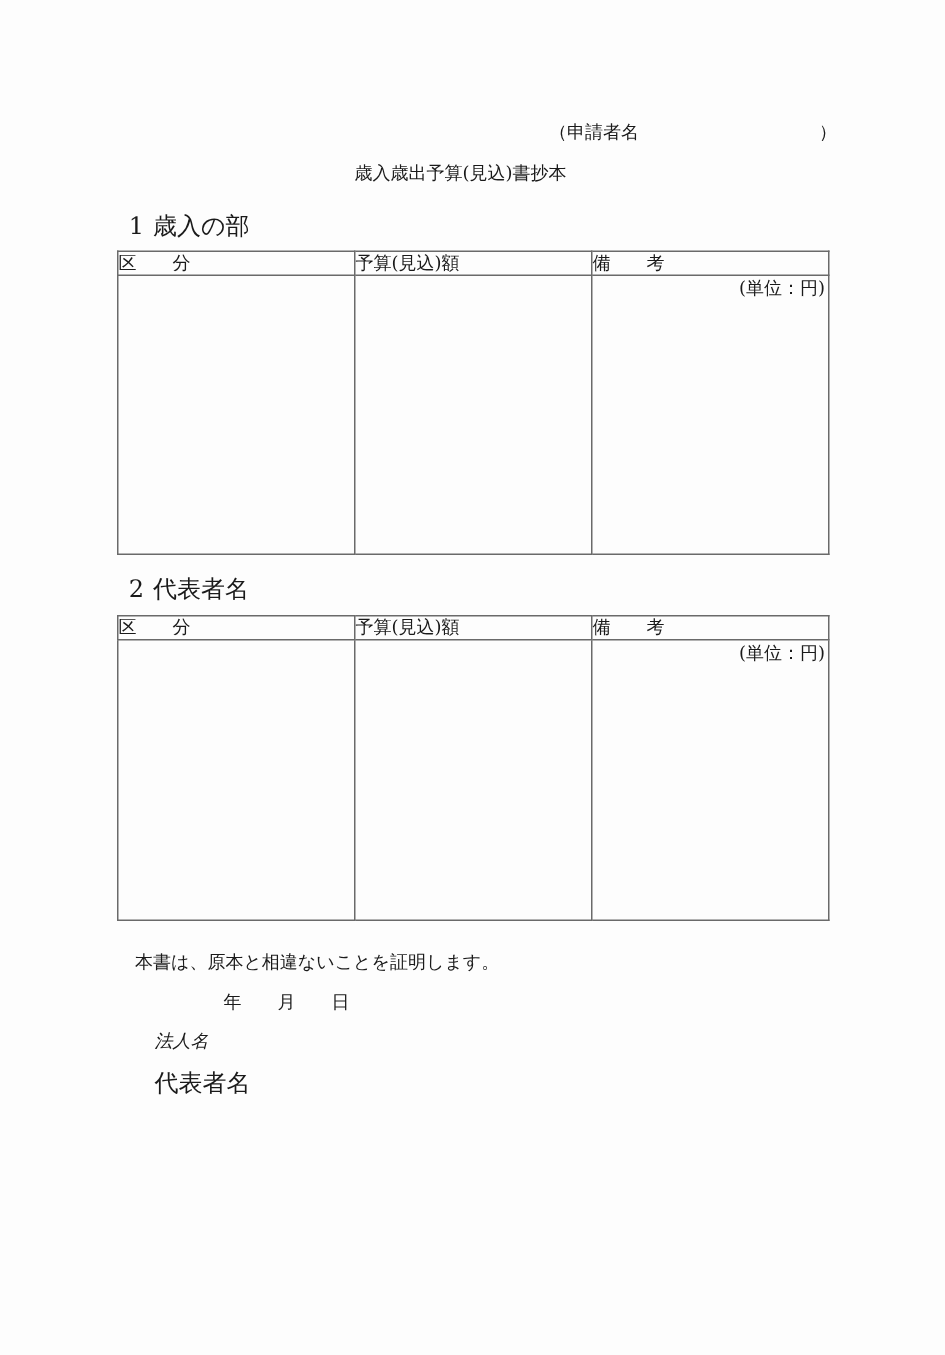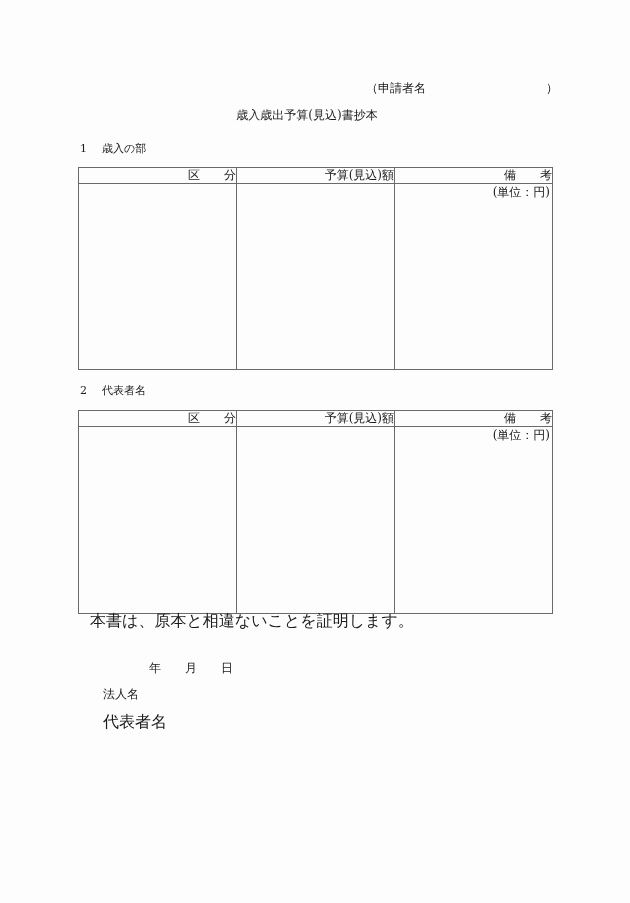--- a/index.html
+++ b/index.html
@@ -8,41 +8,41 @@
       background: #fdfdfd;
       font-family: "DejaVu Serif", "Liberation Serif", serif;
       color: #1a1a1a;
       position: relative;
       overflow: hidden;
     }
     .abs { position: absolute; white-space: nowrap; }
     .applicant { left: 366px; top: 80px; font-size: 12px; font-family: Liberation Mono, monospace; }
     .applicant .close { position: absolute; left: 180px; top: 0; }
     .title { left: 0; width: 614px; text-align: center; top: 107px; font-size: 12px; }
-    .section-head { left: 80px; font-size: 11px; }
+    .section-head { left: 80px; font-size: 16px; text-align: center; }
     .section-head .num { display: inline-block; width: 22px; }
     .unit { right: 80px; font-size: 12px; margin-top: 31px; }
     table.budget {
       position: absolute;
       left: 78px;
       width: 474px;
       border-collapse: collapse;
       table-layout: fixed;
     }
     table.budget td, table.budget th {
       border: 1px solid #6a6a6a;
       padding: 0;
       font-weight: normal;
       font-size: 12px;
     }
-    table.budget th { height: 15px; line-height: 15px; text-align: right; }
+    table.budget th { height: 15px; line-height: 15px; text-align: left; }
     table.budget td { height: 185px; }
-    .cert { left: 90px; top: 611px; font-size: 16px; }
+    .cert { left: 90px; top: 633px; font-size: 12px; }
     .date { top: 660px; font-size: 12px; }
-    .corp { left: 103px; top: 686px; font-size: 12px; }
+    .corp { left: 103px; top: 686px; font-size: 12px; font-style: italic; }
     .rep { left: 103px; top: 712px; font-size: 16px; }
   </style>
 </head>
 <body>
 
 <div class="abs applicant">
   <span>（申請者名</span>
   <span class="close">）</span>
 </div>
 

